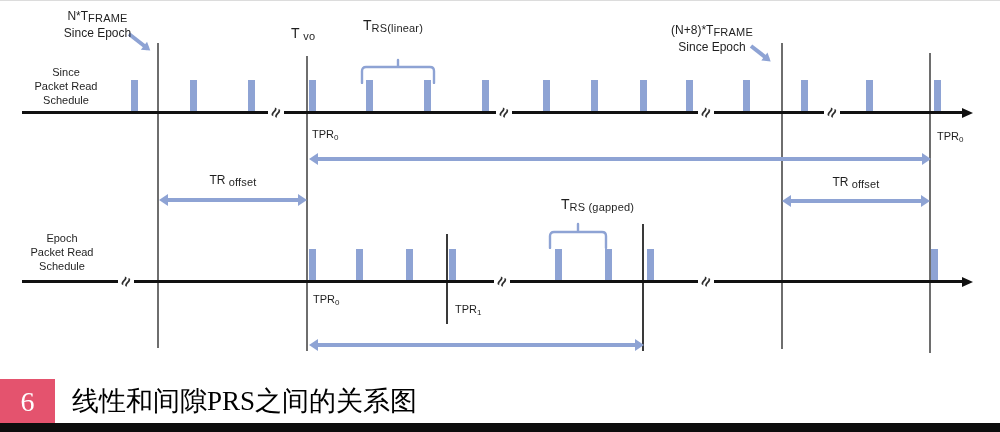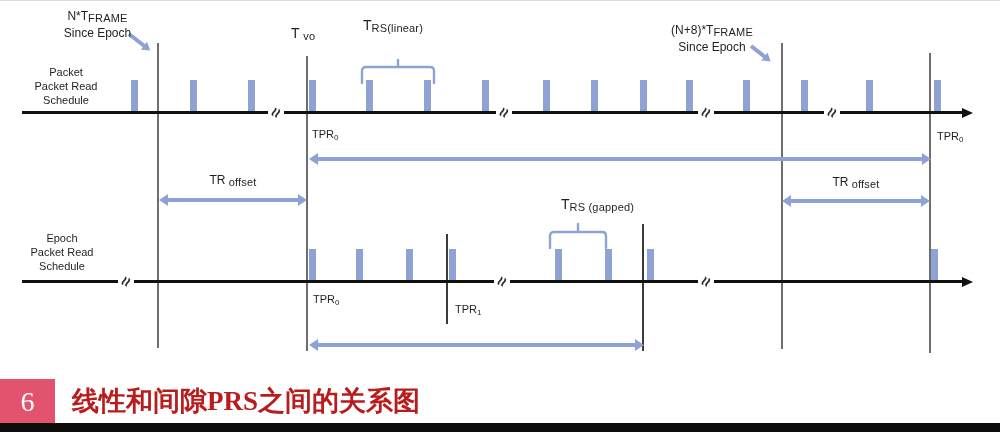--- a/index.html
+++ b/index.html
@@ -37,21 +37,21 @@
   .small{font-size:11px;line-height:14px;}
   .tpr{font-size:11px;}
   .tpr .sub{font-size:8px;}
   svg.brace{position:absolute;}
   svg.brace path{fill:none;stroke:var(--arrow-blue);stroke-width:2.4;stroke-linecap:round;}
   
   .cap-box{position:absolute;left:0;top:378px;width:55px;height:45px;background:var(--accent-red);
     color:#fff;font-family:"Liberation Serif","DejaVu Serif",serif;font-size:28px;
     display:flex;align-items:center;justify-content:center;}
   .cap-title{position:absolute;left:72px;top:378px;height:45px;line-height:45px;
-    font-family:"Liberation Serif","DejaVu Serif",serif;font-weight:700;font-size:27px;color:#b91c1c;white-space:nowrap;}
+    font-family:"Liberation Serif","DejaVu Serif",serif;font-weight:400;font-size:27px;color:#000000;white-space:nowrap;}
   .bottom-bar{position:absolute;left:0;top:422px;width:1000px;height:10px;background:#0d0d0d;}
 </style>
 </head>
 <body>
 
 <div class="frame" style="--bar-blue: #8ea3d4; --arrow-blue: #8ea3d4; --line-gray: #6e6e6e; --accent-red: #e4536e;">
   <div class="abs" id="diagram" style="left:0;top:0;width:1000px;height:375px;">
 
     <div class="vline" style="left:157px;top:42px;height:305px;"></div>
     <div class="vline" style="left:306px;top:55px;height:295px;"></div>
@@ -79,21 +79,21 @@
 
     <div class="ptr" style="left:129px;top:31px;width:24px;"></div>
     <div class="ptr" style="left:751px;top:43px;width:22px;"></div>
 
     <div class="lbl center" style="left:35px;top:8px;width:125px;">
       <span>N*T</span><span class="sub">FRAME</span><br>
       <span>Since Epoch</span>
     </div>
 
     <div class="lbl center small" style="left:18px;top:64px;width:96px;">
-      <span>Packet</span><br>
+      <span>Since</span><br>
       <span>Packet Read</span><br>
       <span>Schedule</span>
     </div>
 
     <div class="lbl big" style="left:291px;top:25px;">
       <span>T</span> <span class="sub">vo</span>
     </div>
 
     <div class="lbl big" style="left:363px;top:17px;">
       <span>T</span><span class="sub">RS(linear)</span>

